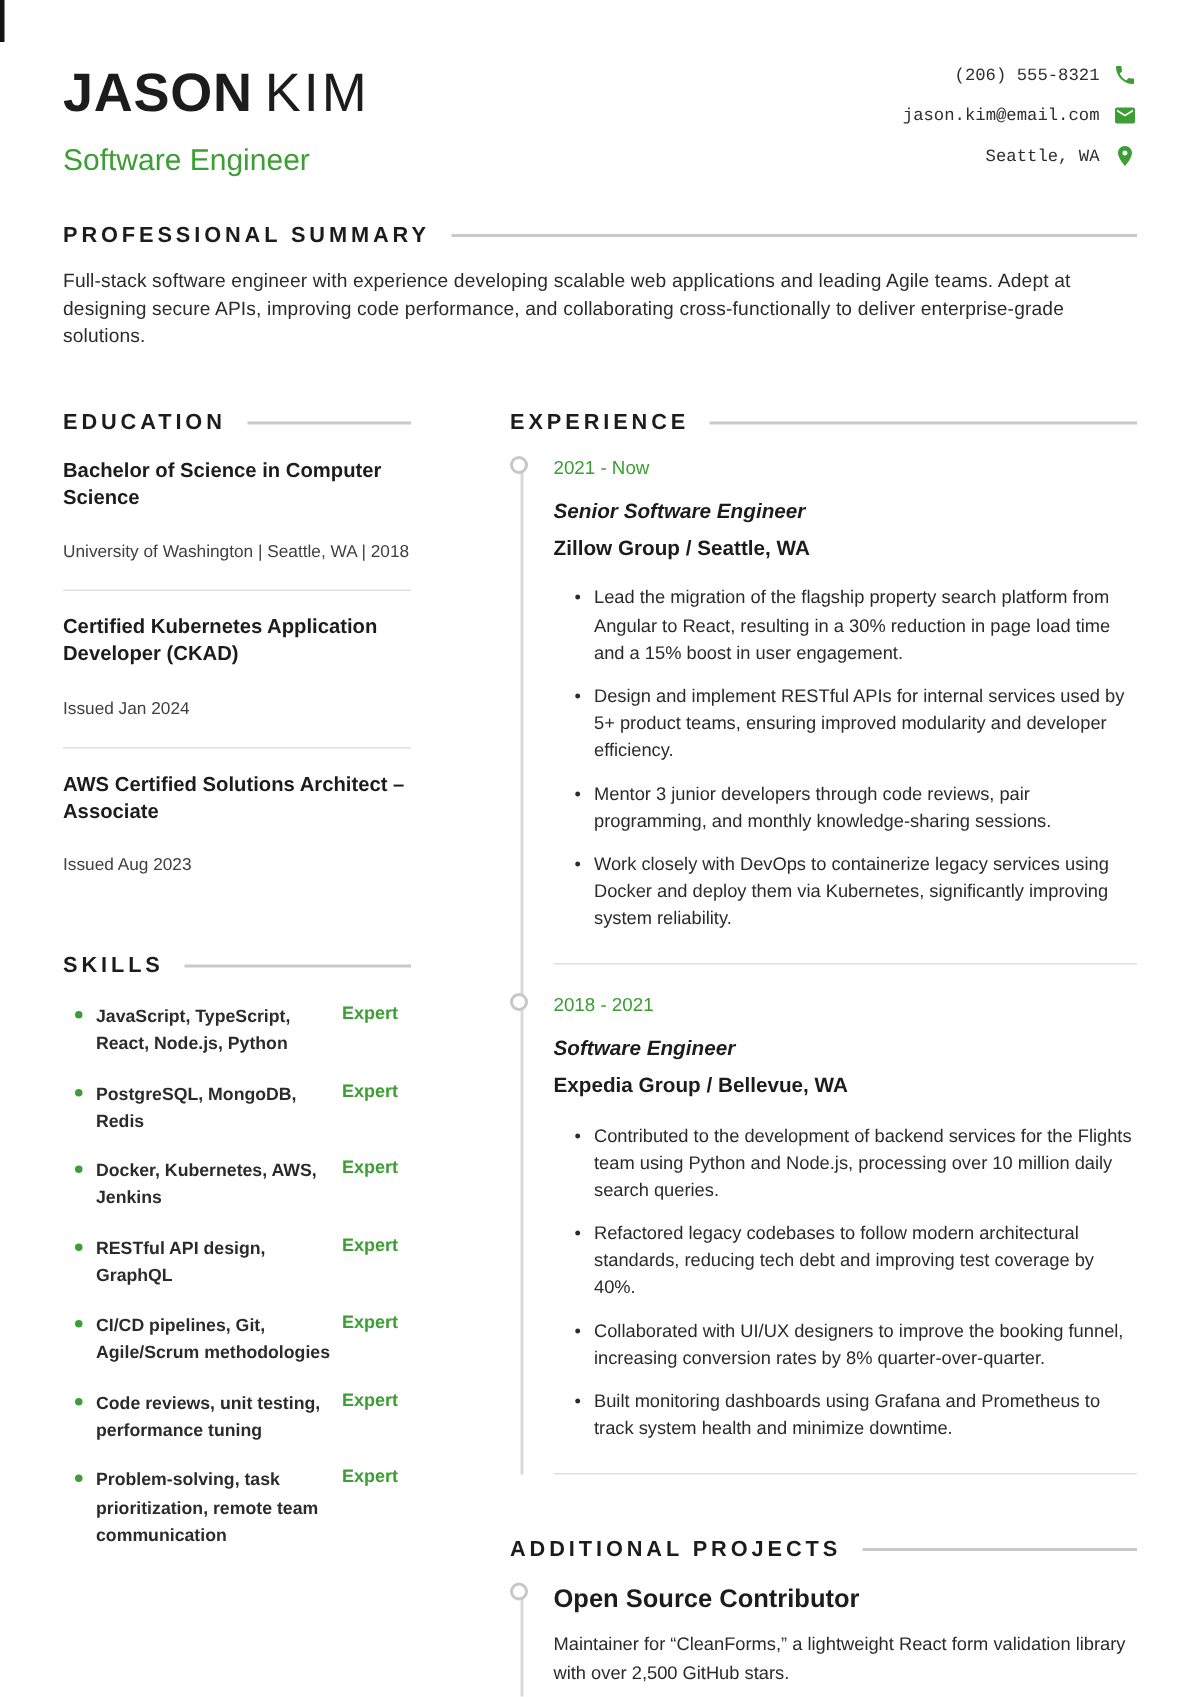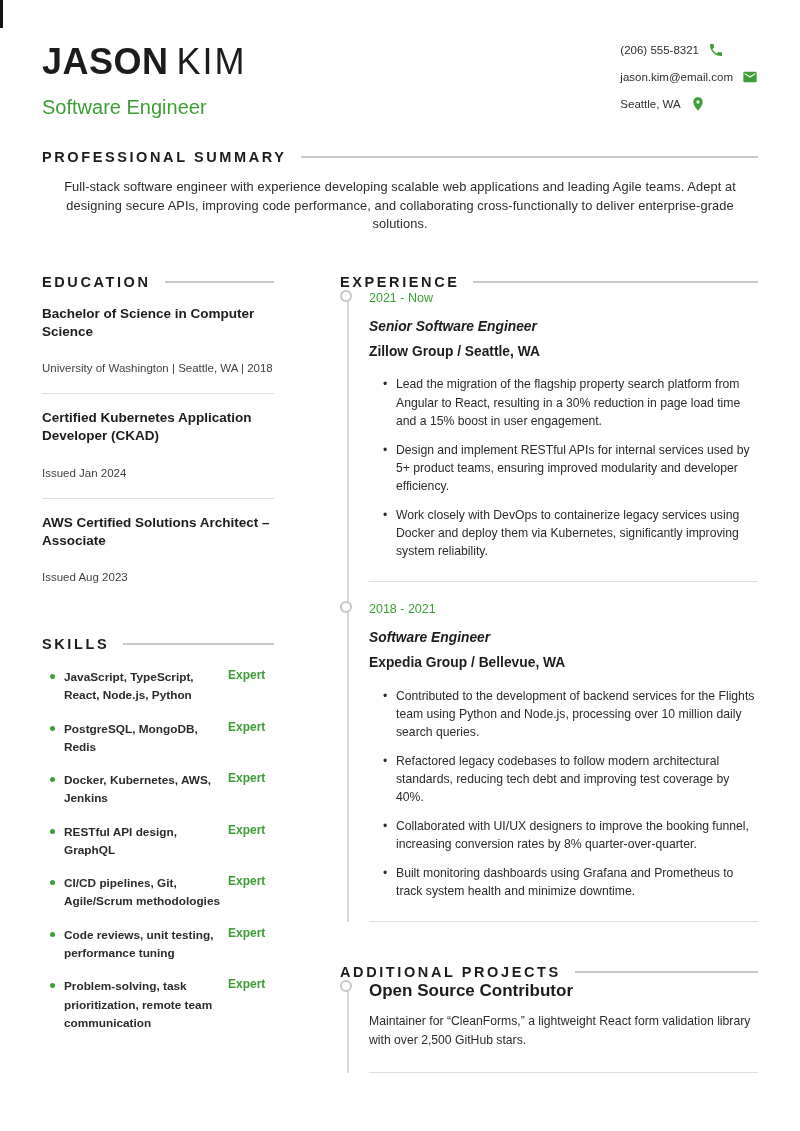--- a/index.html
+++ b/index.html
@@ -14,31 +14,31 @@
   .corner-artifact { position:absolute; left:0; top:0; width:3px; height:28px; background:#141414; }
   .page { padding:36px 42px 0 42px; }
 
   
   .header { display:flex; justify-content:space-between; align-items:flex-start; }
   .name-block { padding-top:8px; }
   .name { font-size:36px; color:var(--ink); letter-spacing:.5px; line-height:1; }
   .name .first { font-weight:800; }
   .name .last  { font-weight:300; margin-left:8px; letter-spacing:2px; }
   .job-title { margin-top:16px; font-size:20px; color:var(--accent); }
-  .contact { display:flex; flex-direction:column; gap:11px; padding-top:6px; }
+  .contact { display:flex; flex-direction:column; align-items:flex-end; gap:11px; padding-top:6px;font-family:Liberation Mono, monospace; }
   .contact-row { display:flex; align-items:center; gap:9px; font-size:11.5px; color:#2e2e2e; }
   .contact-row svg { display:block; }
 
   
   .sec-heading { display:flex; align-items:center; gap:14px; }
   .sec-heading .label { font-weight:bold; font-size:14.5px; letter-spacing:2.6px; color:var(--ink); white-space:nowrap; }
   .sec-heading .rule { flex:1; height:2px; background:var(--rule); }
 
   
-  .summary { margin-top:30px;text-align:center; }
+  .summary { margin-top:30px; }
   .summary p { margin:13px 0 0 0; font-size:12.8px; line-height:1.45; letter-spacing:.1px; color:var(--body); }
 
   
   .columns { display:flex; margin-top:40px; }
   .col-left { width:232px; flex-shrink:0; }
   .col-right { flex:1; margin-left:66px; }
 
   
   .edu-item { padding:15px 0 19px 0; border-bottom:1px solid var(--divider); }
   .edu-item:last-child { border-bottom:none; }
@@ -47,21 +47,21 @@
 
   
   .skills { margin-top:34px; }
   .skills-list { margin-top:16px; }
   .skill-row { display:flex; align-items:flex-start; margin-bottom:15px;font-weight:bold; }
   .skill-dot { width:5px; height:5px; border-radius:50%; background:var(--accent); margin:6px 9px 0 8px; flex-shrink:0; }
   .skill-name { flex:1; font-size:11.8px; line-height:1.55; color:var(--body); padding-right:6px; }
   .skill-level { width:46px; text-align:left; font-size:12px; color:var(--accent); flex-shrink:0; }
 
   
-  .timeline { position:relative; }
+  .timeline { position:relative; margin-top:14px; }
   .timeline-rail { position:absolute; left:7px; top:8px; bottom:0; width:2px; background:var(--rail); }
   .timeline-entry { display:flex; }
   .timeline-entry + .timeline-entry { margin-top:19px; }
   .gutter { width:29px; flex-shrink:0; position:relative; }
   .circle { position:relative; z-index:1; width:12px; height:12px; background:#fff;
             border:2px solid #c7c7c7; border-radius:50%; margin-top:0; }
   .entry-body { flex:1; padding-bottom:21px; border-bottom:1px solid var(--divider); }
   .period { font-size:12.5px; color:var(--accent); margin-top:1px; }
   .role, .company { font-weight:bold; font-size:13.8px; color:var(--ink); line-height:1.3; }
   .role { margin-top:13px;font-style:italic; }
@@ -213,20 +213,21 @@
     <div class="gutter">
       <div class="circle"></div>
     </div>
     <div class="entry-body">
       <div class="period">2021 - Now</div>
       <div class="role">Senior Software Engineer</div>
       <div class="company">Zillow Group / Seattle, WA</div>
       <ul class="bullets">
                 <li>Lead the migration of the flagship property search platform from Angular to React, resulting in a 30% reduction in page load time and a 15% boost in user engagement.</li>
                 <li>Design and implement RESTful APIs for internal services used by 5+ product teams, ensuring improved modularity and developer efficiency.</li>
+                <li>Mentor 3 junior developers through code reviews, pair programming, and monthly knowledge-sharing sessions.</li>
                 <li>Work closely with DevOps to containerize legacy services using Docker and deploy them via Kubernetes, significantly improving system reliability.</li>
               </ul>
     </div>
   </div>
 
   <div class="timeline-entry">
     <div class="gutter">
       <div class="circle"></div>
     </div>
     <div class="entry-body">

